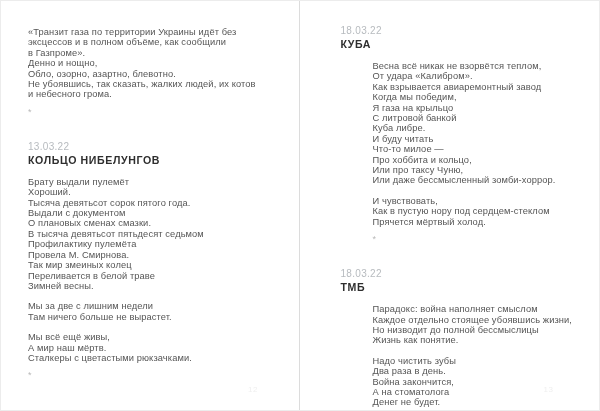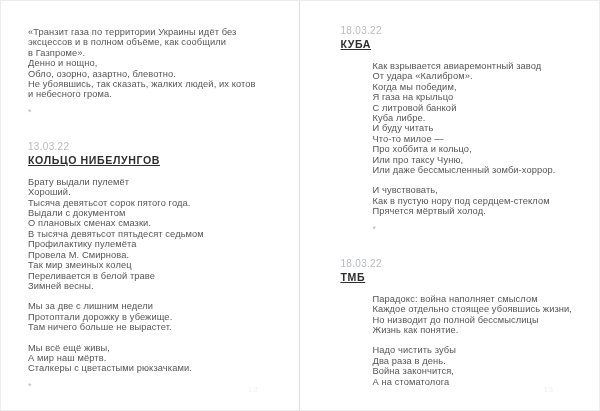--- a/index.html
+++ b/index.html
@@ -46,21 +46,20 @@
     color: #b7bbbf;
     letter-spacing: 0.3px;
     margin-bottom: 2px;
   }
   .poem-title {
     margin: 0 0 11px 0;
     font-size: 10.6px;
     font-weight: bold;
     color: #2e2e2e;
     letter-spacing: 0.6px;
-    text-decoration: underline;
   }
   .footnote-mark {
     color: #b9b9b9;
     font-size: 9px;
     line-height: 9px;
     margin: -2px 0 12px 0;
   }
   .section-gap { height: 12px; }
   .page-number {
     position: absolute;
@@ -108,21 +107,20 @@
           <div class="line">О плановых сменах смазки.</div>
           <div class="line">В тысяча девятьсот пятьдесят седьмом</div>
           <div class="line">Профилактику пулемёта</div>
           <div class="line">Провела М. Смирнова.</div>
           <div class="line">Так мир змеиных колец</div>
           <div class="line">Переливается в белой траве</div>
           <div class="line">Зимней весны.</div>
         </div>
       <div class="stanza">
           <div class="line">Мы за две с лишним недели</div>
-          <div class="line">Протоптали дорожку в убежище.</div>
           <div class="line">Там ничего больше не вырастет.</div>
         </div>
       <div class="stanza">
           <div class="line">Мы всё ещё живы,</div>
           <div class="line">А мир наш мёртв.</div>
           <div class="line">Сталкеры с цветастыми рюкзачками.</div>
         </div>
       <div class="footnote-mark">*</div>
     </div>
 
@@ -133,22 +131,23 @@
 
   <div class="page page-right">
 
     <div class="poem-header">
       <div class="poem-date">18.03.22</div>
       <h2 class="poem-title">КУБА</h2>
     </div>
 
     <div class="poem-body">
       <div class="stanza">
+          <div class="line">Весна всё никак не взорвётся теплом,</div>
+          <div class="line">От удара «Калибром».</div>
           <div class="line">Как взрывается авиаремонтный завод</div>
-          <div class="line">От удара «Калибром».</div>
           <div class="line">Когда мы победим,</div>
           <div class="line">Я газа на крыльцо</div>
           <div class="line">С литровой банкой</div>
           <div class="line">Куба либре.</div>
           <div class="line">И буду читать</div>
           <div class="line">Что-то милое —</div>
           <div class="line">Про хоббита и кольцо,</div>
           <div class="line">Или про таксу Чуню,</div>
           <div class="line">Или даже бессмысленный зомби-хоррор.</div>
         </div>
@@ -172,19 +171,20 @@
           <div class="line">Парадокс: война наполняет смыслом</div>
           <div class="line">Каждое отдельно стоящее убоявшись жизни,</div>
           <div class="line">Но низводит до полной бессмыслицы</div>
           <div class="line">Жизнь как понятие.</div>
         </div>
       <div class="stanza">
           <div class="line">Надо чистить зубы</div>
           <div class="line">Два раза в день.</div>
           <div class="line">Война закончится,</div>
           <div class="line">А на стоматолога</div>
+          <div class="line">Денег не будет.</div>
         </div>
     </div>
 
     <div class="page-number">13</div>
   </div>
 
 </div>
 
 </body></html>

